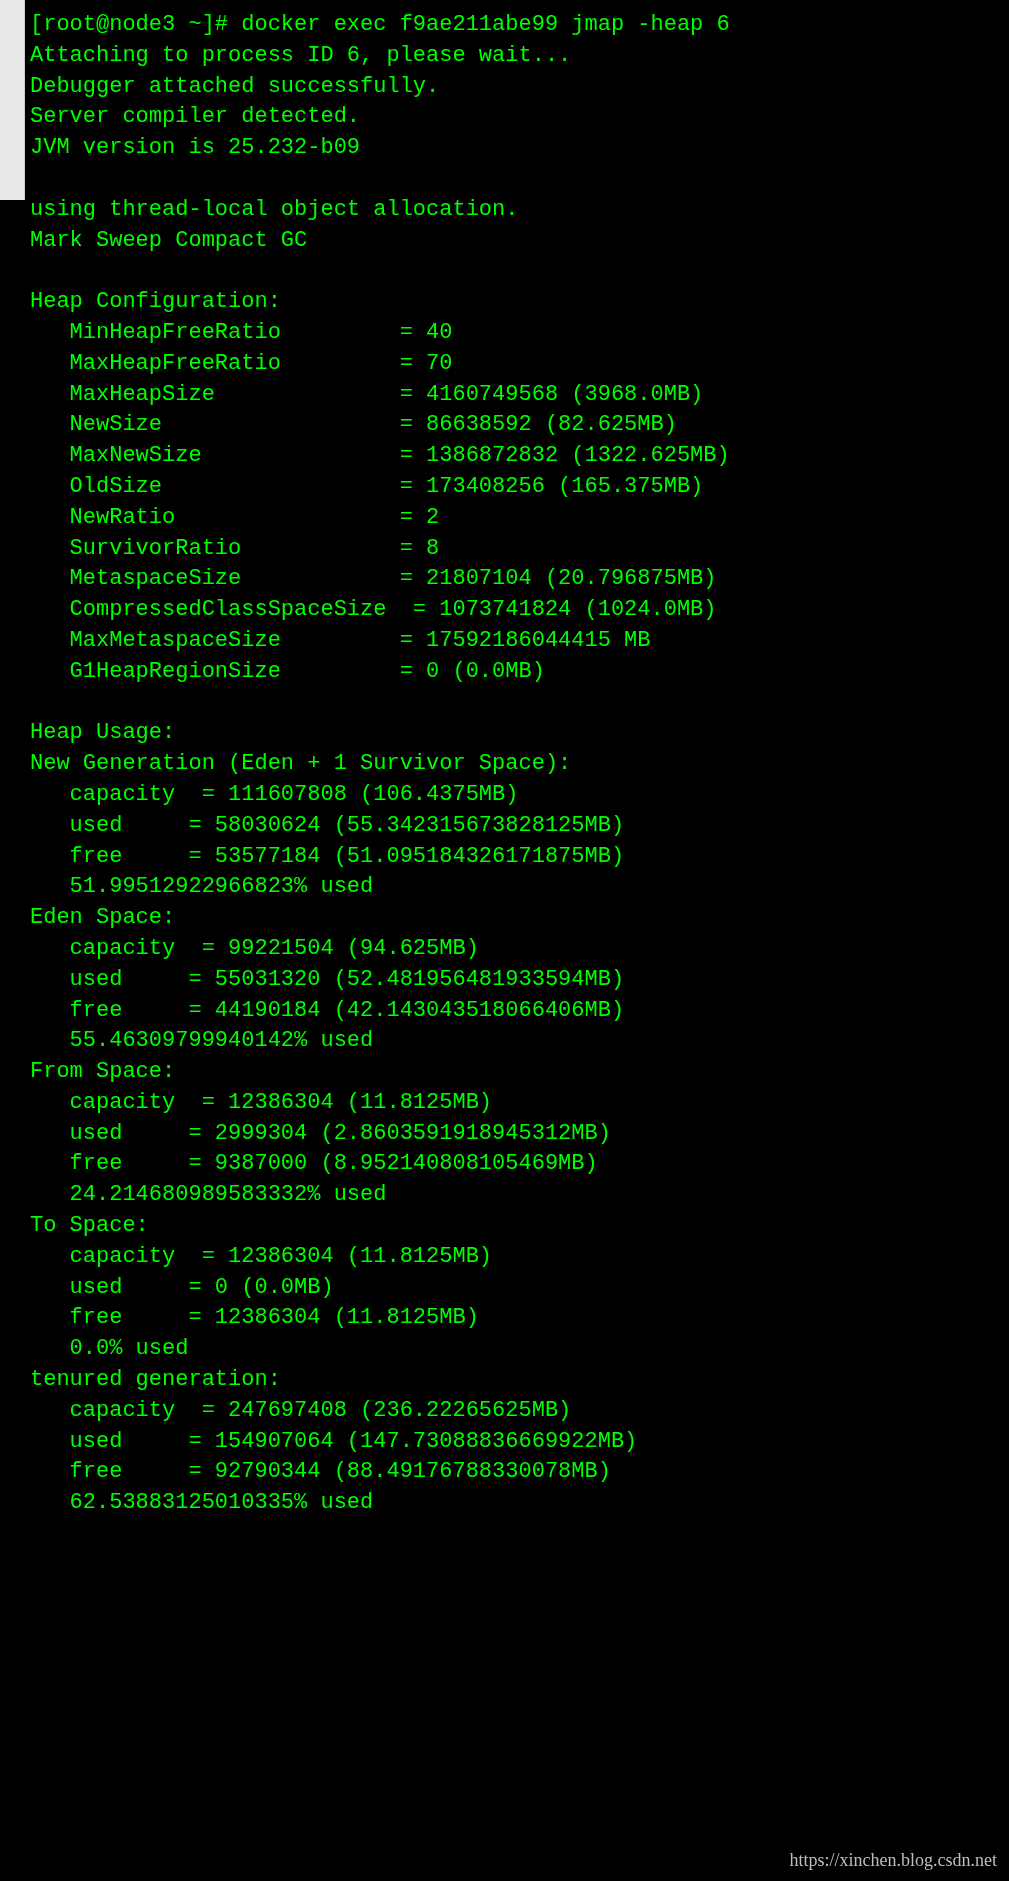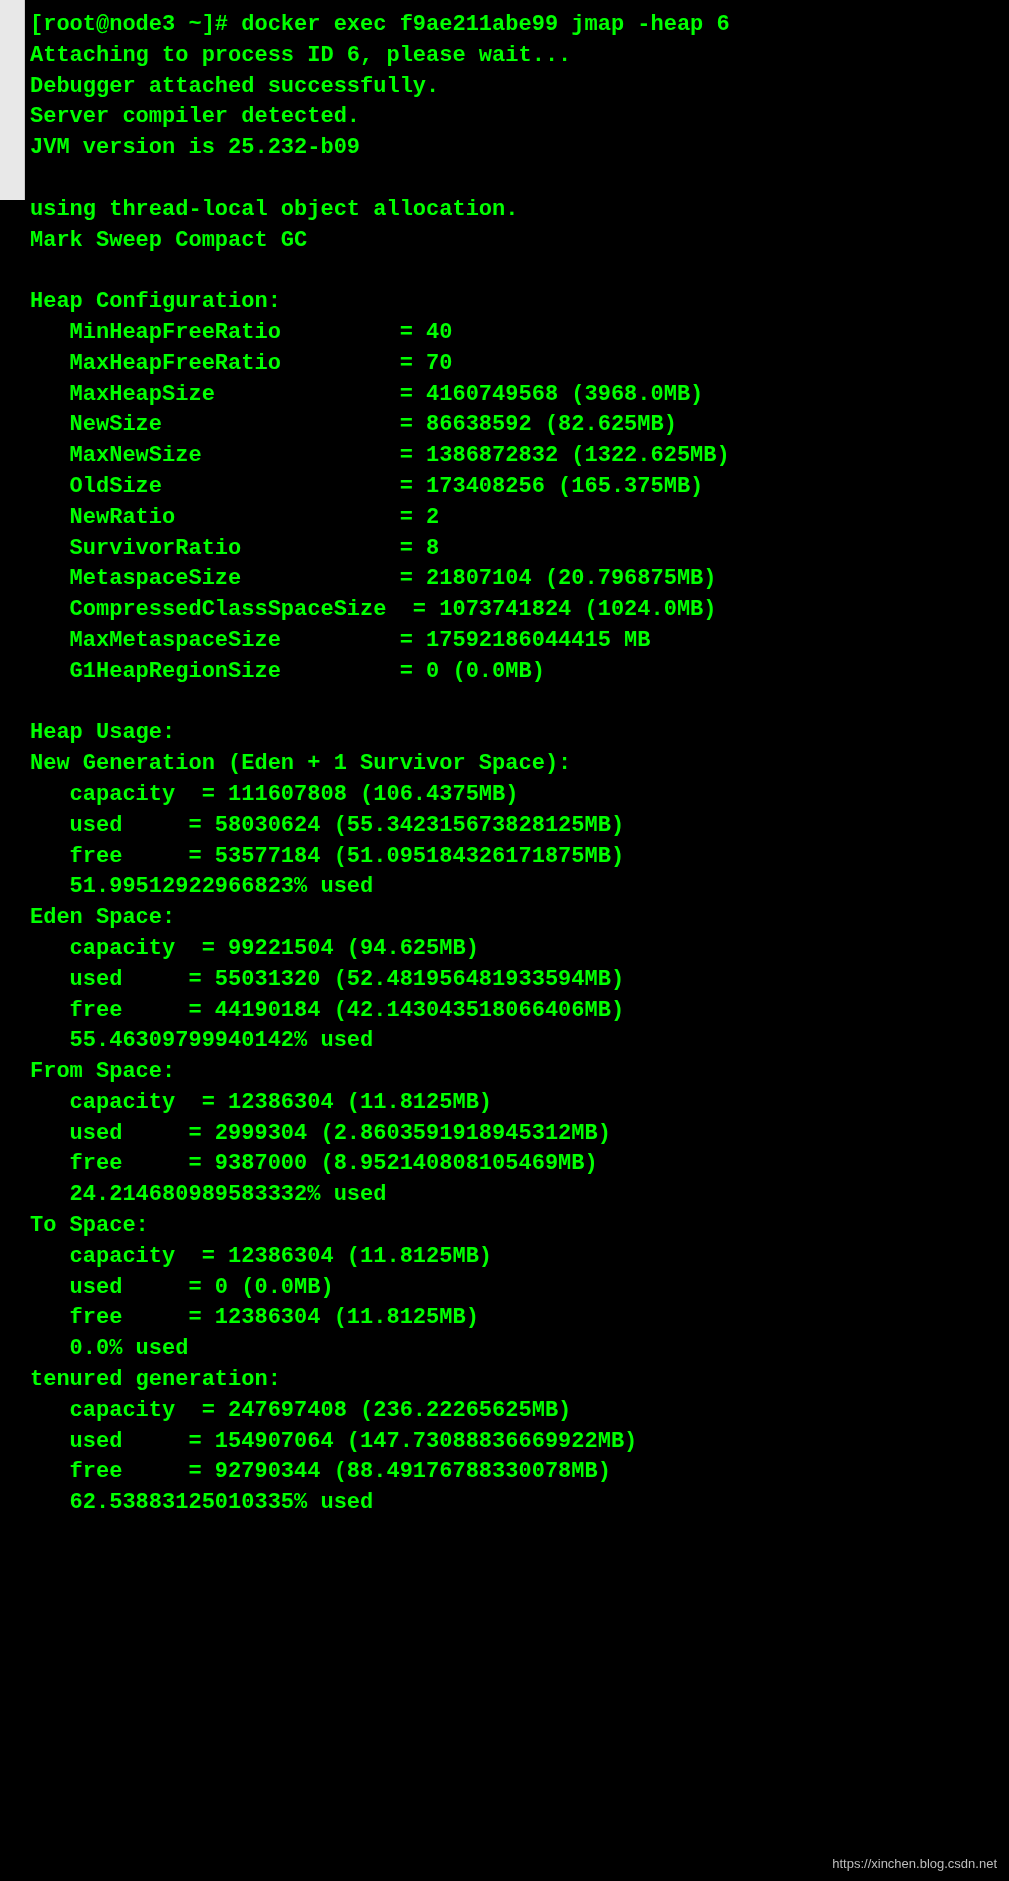--- a/index.html
+++ b/index.html
@@ -30,28 +30,28 @@
     padding: 4px 2px;
     text-align: center;
   }
   .terminal {
     padding: 10px 8px 10px 30px;
     white-space: pre;
     overflow: hidden;
   }
   .prompt-bracket { color: #00ff00; }
   .cmd-input { color: #00ff00; }
-  .line { display: block; font-weight: bold; }
+  .line { display: block; }
   .section { }
   .watermark {
     position: absolute;
     bottom: 8px;
     right: 12px;
-    font-family: Liberation Sans, sans-serif;
-    font-size: 13px;
+    font-family: Liberation Serif, serif;
+    font-size: 18px;
     color: #bdbdbd;
     margin-top: 36px;
   }
 </style>
 </head>
 <body>
 
 <div class="left-strip">
   <div class="left-strip-text">验证编码</div>
 </div>

